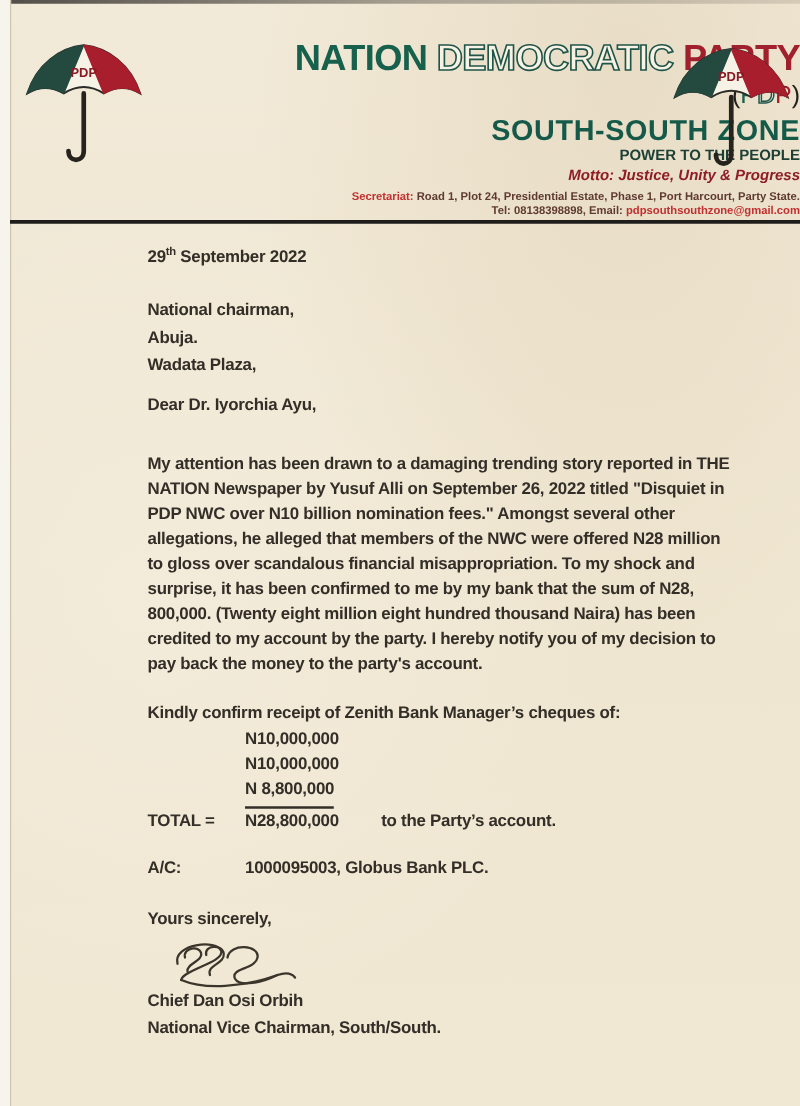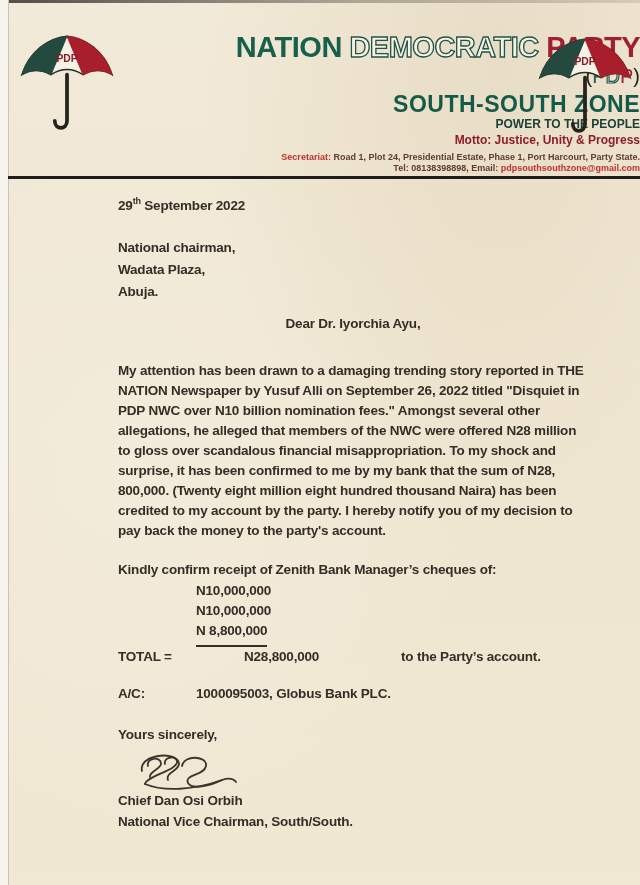--- a/index.html
+++ b/index.html
@@ -27,41 +27,41 @@
   .umbrella.right{right:8px;top:30px;}
   .title-line{padding-top:32px;font-size:29px;line-height:30px;font-weight:bold;letter-spacing:-.5px;white-space:nowrap;}
   .t-green{color:#16604c;}
   .t-red{color:#a1202d;}
   .outline{color:#f7f2e4;-webkit-text-stroke:1.3px #1f5448;}
   .pdp-line{margin-top:2px;font-size:20px;line-height:24px;font-weight:normal;}
   .pdp-line .outline{-webkit-text-stroke:1.2px #1f5448;}
   .t-black{color:#23211d;}
   .zone{margin-top:4px;font-size:23px;line-height:24px;font-weight:bold;color:#155a49;letter-spacing:.5px;}
   .slogan{margin-top:2px;font-size:12px;line-height:13px;font-weight:bold;color:#1d4036;}
-  .motto{margin-top:3px;font-size:12px;line-height:13px;font-weight:bold;color:#8e1d26;}
+  .motto{margin-top:3px;font-size:12px;line-height:13px;font-weight:bold;font-style:italic;color:#8e1d26;}
   .secretariat{margin-top:5px;font-size:9px;line-height:11px;font-weight:bold;color:#5e3a31;}
   .sec-label{color:#c03030;}
   .telline{font-size:9px;line-height:11px;font-weight:bold;color:#5e3a31;}
   .email{color:#c03030;}
   .rule{position:absolute;top:176px;left:8px;right:0;height:3px;background:#1e1d1b;}
   
   .body{position:absolute;left:118px;top:186px;width:470px;
     font-size:13.5px;font-weight:600;letter-spacing:-.2px;color:#332e27;}
   .date{margin-top:6px;line-height:18px;}
   .date sup{font-size:9px;}
   .recipient{margin-top:22px;}
   .recipient div{line-height:22px;}
-  .salutation{margin-top:13px;line-height:16px;text-align:center;}
+  .salutation{margin-top:13px;line-height:16px;}
   .para{margin-top:29px;}
   .para div{line-height:20px;white-space:nowrap;}
   .cheques-intro{margin-top:21px;line-height:16px;}
   .amounts{margin-top:3px;}
   .amounts div{line-height:20px;padding-left:78px;}
   .underlined{display:inline-block;border-bottom:2px solid #332e27;padding-bottom:4px;}
-  .total-row{margin-top:2px;line-height:16px;display:flex;gap:48px;}
+  .total-row{margin-top:2px;line-height:16px;display:flex;}
   .total-label{width:78px;}
   .total-amount{width:109px;}
   .account-row{margin-top:21px;line-height:16px;display:flex;}
   .account-label{width:78px;}
   .closing{margin-top:25px;line-height:16px;}
   .signature-block{margin-top:8px;height:42px;position:relative;}
   .signature-block svg{position:absolute;left:14px;top:-2px;}
   .signer-name{font-weight:bold;line-height:16px;}
   .signer-title{margin-top:5px;line-height:16px;}
 </style>
@@ -106,22 +106,22 @@
   </div>
 
   <div class="rule"></div>
 
   <div class="body">
 
     <div class="date"><span>29</span><sup>th</sup><span> September 2022</span></div>
 
     <div class="recipient">
       <div>National chairman,</div>
+      <div>Abuja.</div>
       <div>Wadata Plaza,</div>
-      <div>Abuja.</div>
     </div>
 
     <div class="salutation">Dear Dr. Iyorchia Ayu,</div>
 
     <div class="para">
       <div>My attention has been drawn to a damaging trending story reported in THE</div>
       <div>NATION Newspaper by Yusuf Alli on September 26, 2022 titled "Disquiet in</div>
       <div>PDP NWC over N10 billion nomination fees."  Amongst several other</div>
       <div>allegations, he alleged that members of the NWC were offered N28 million</div>
       <div>to gloss over scandalous financial misappropriation. To my shock and</div>

